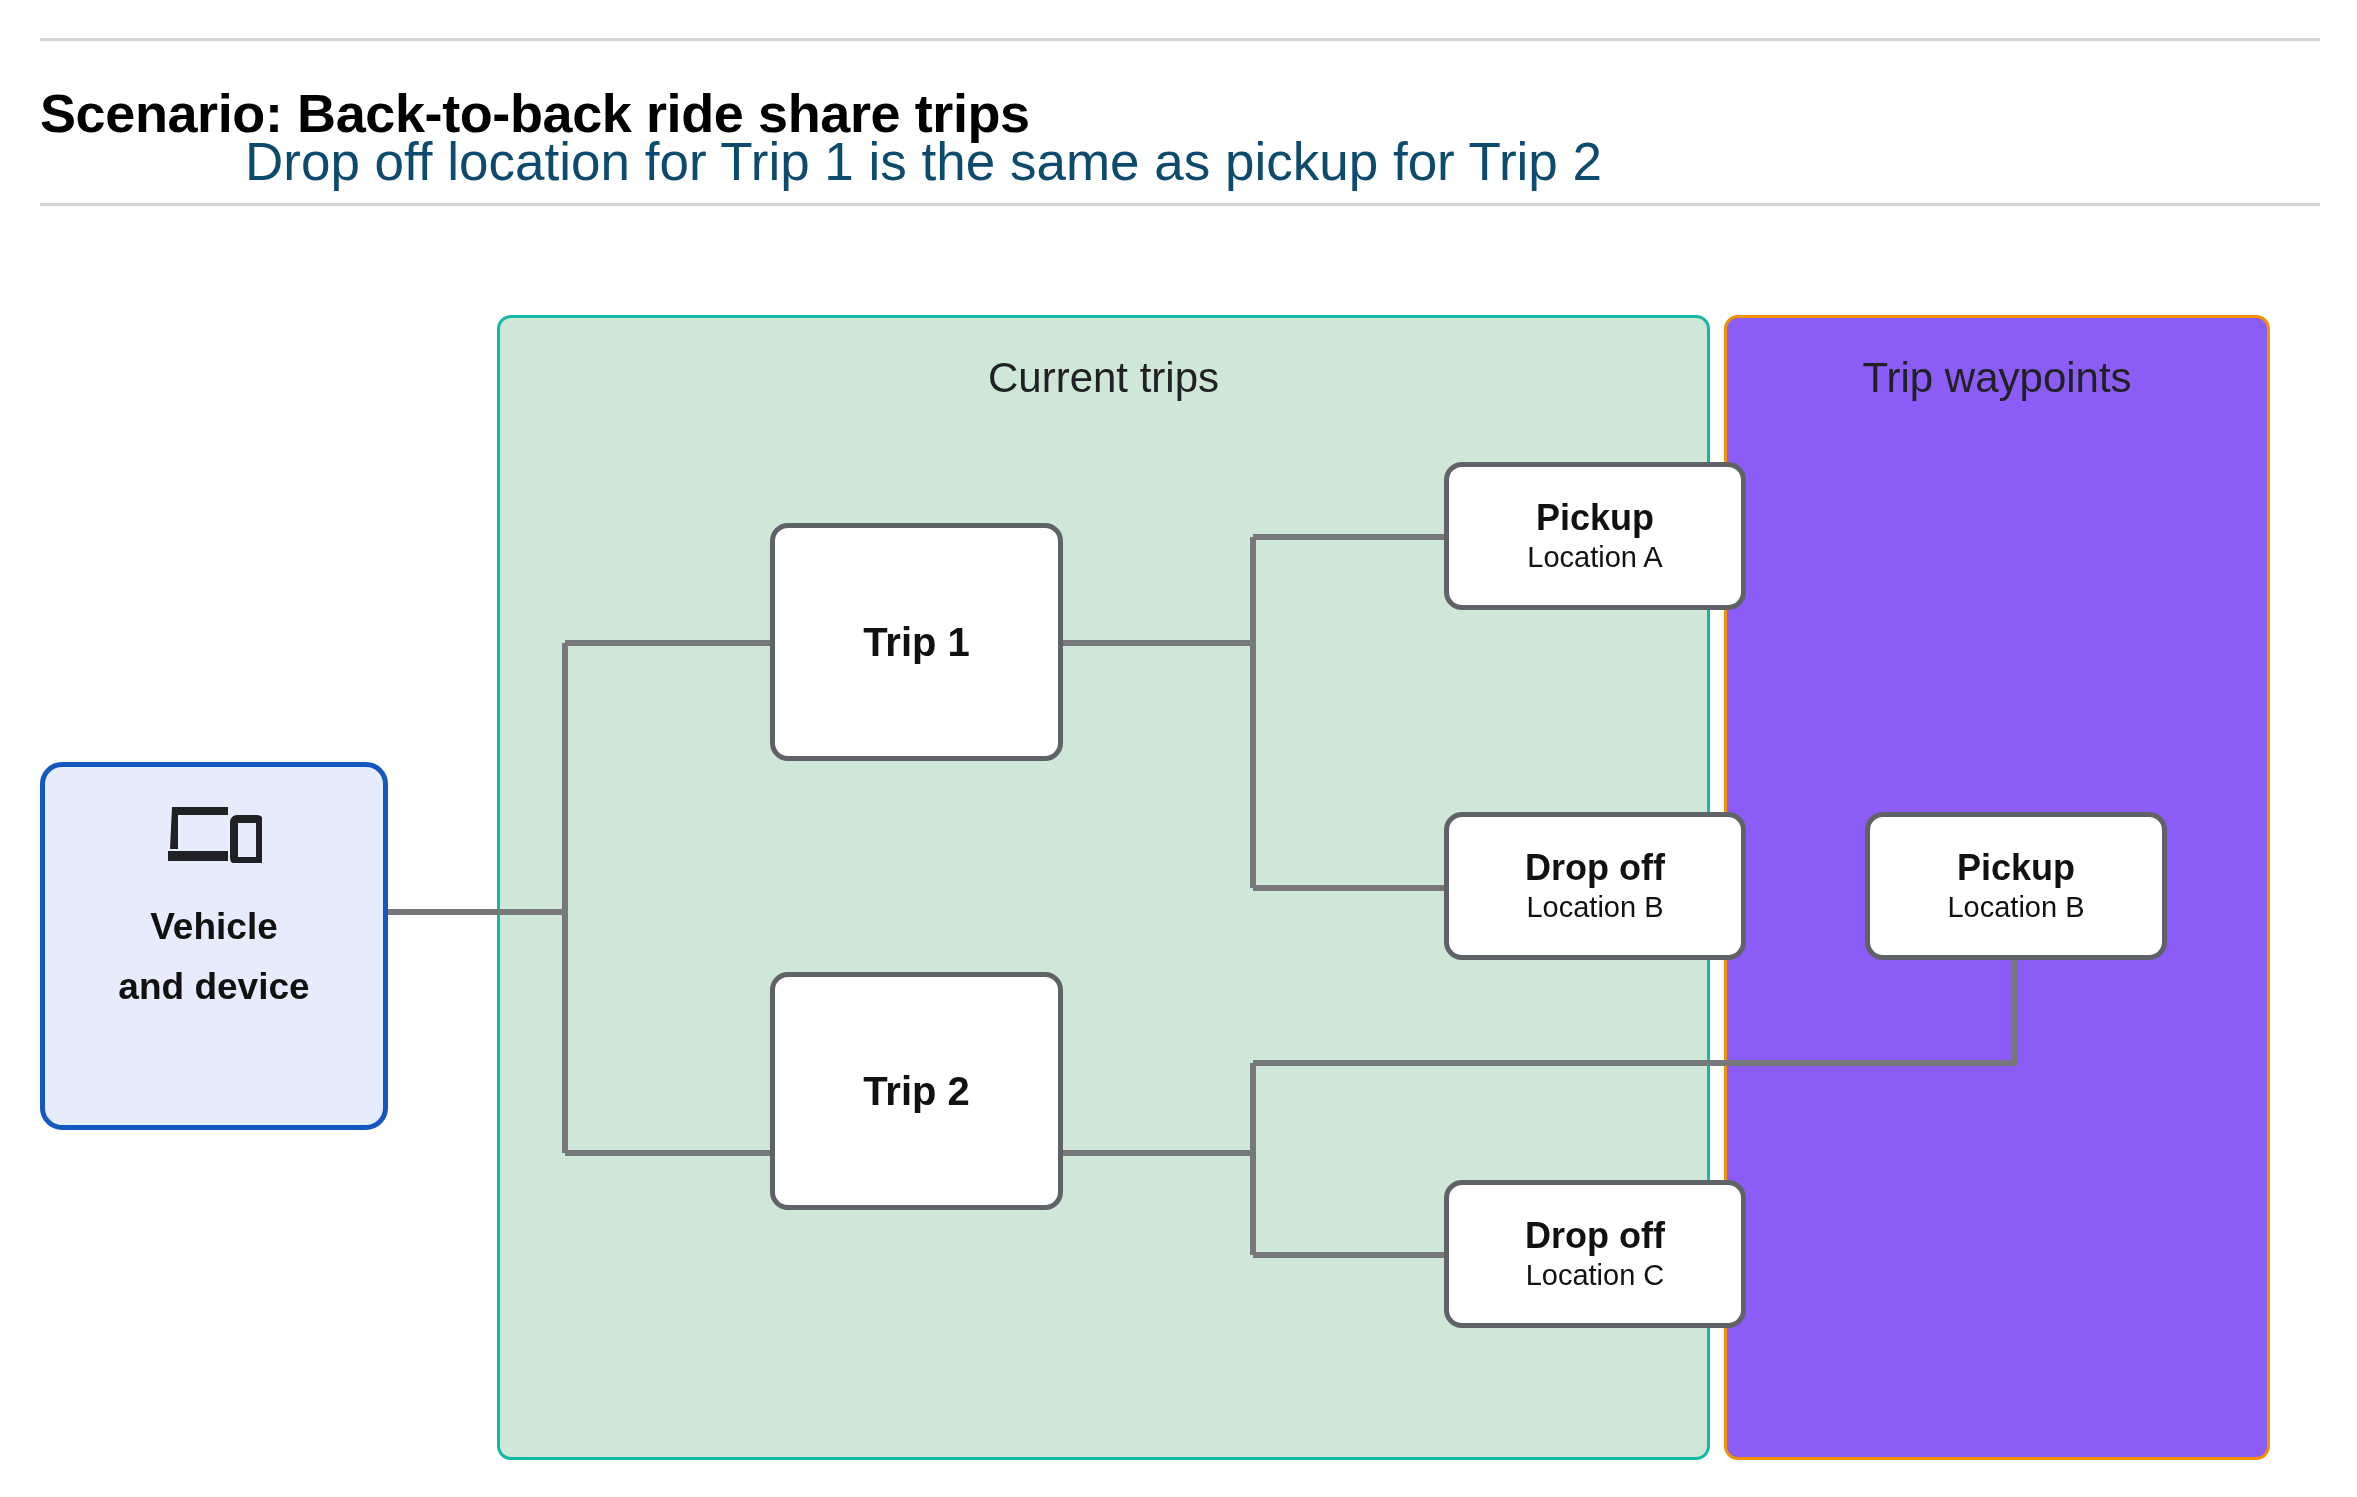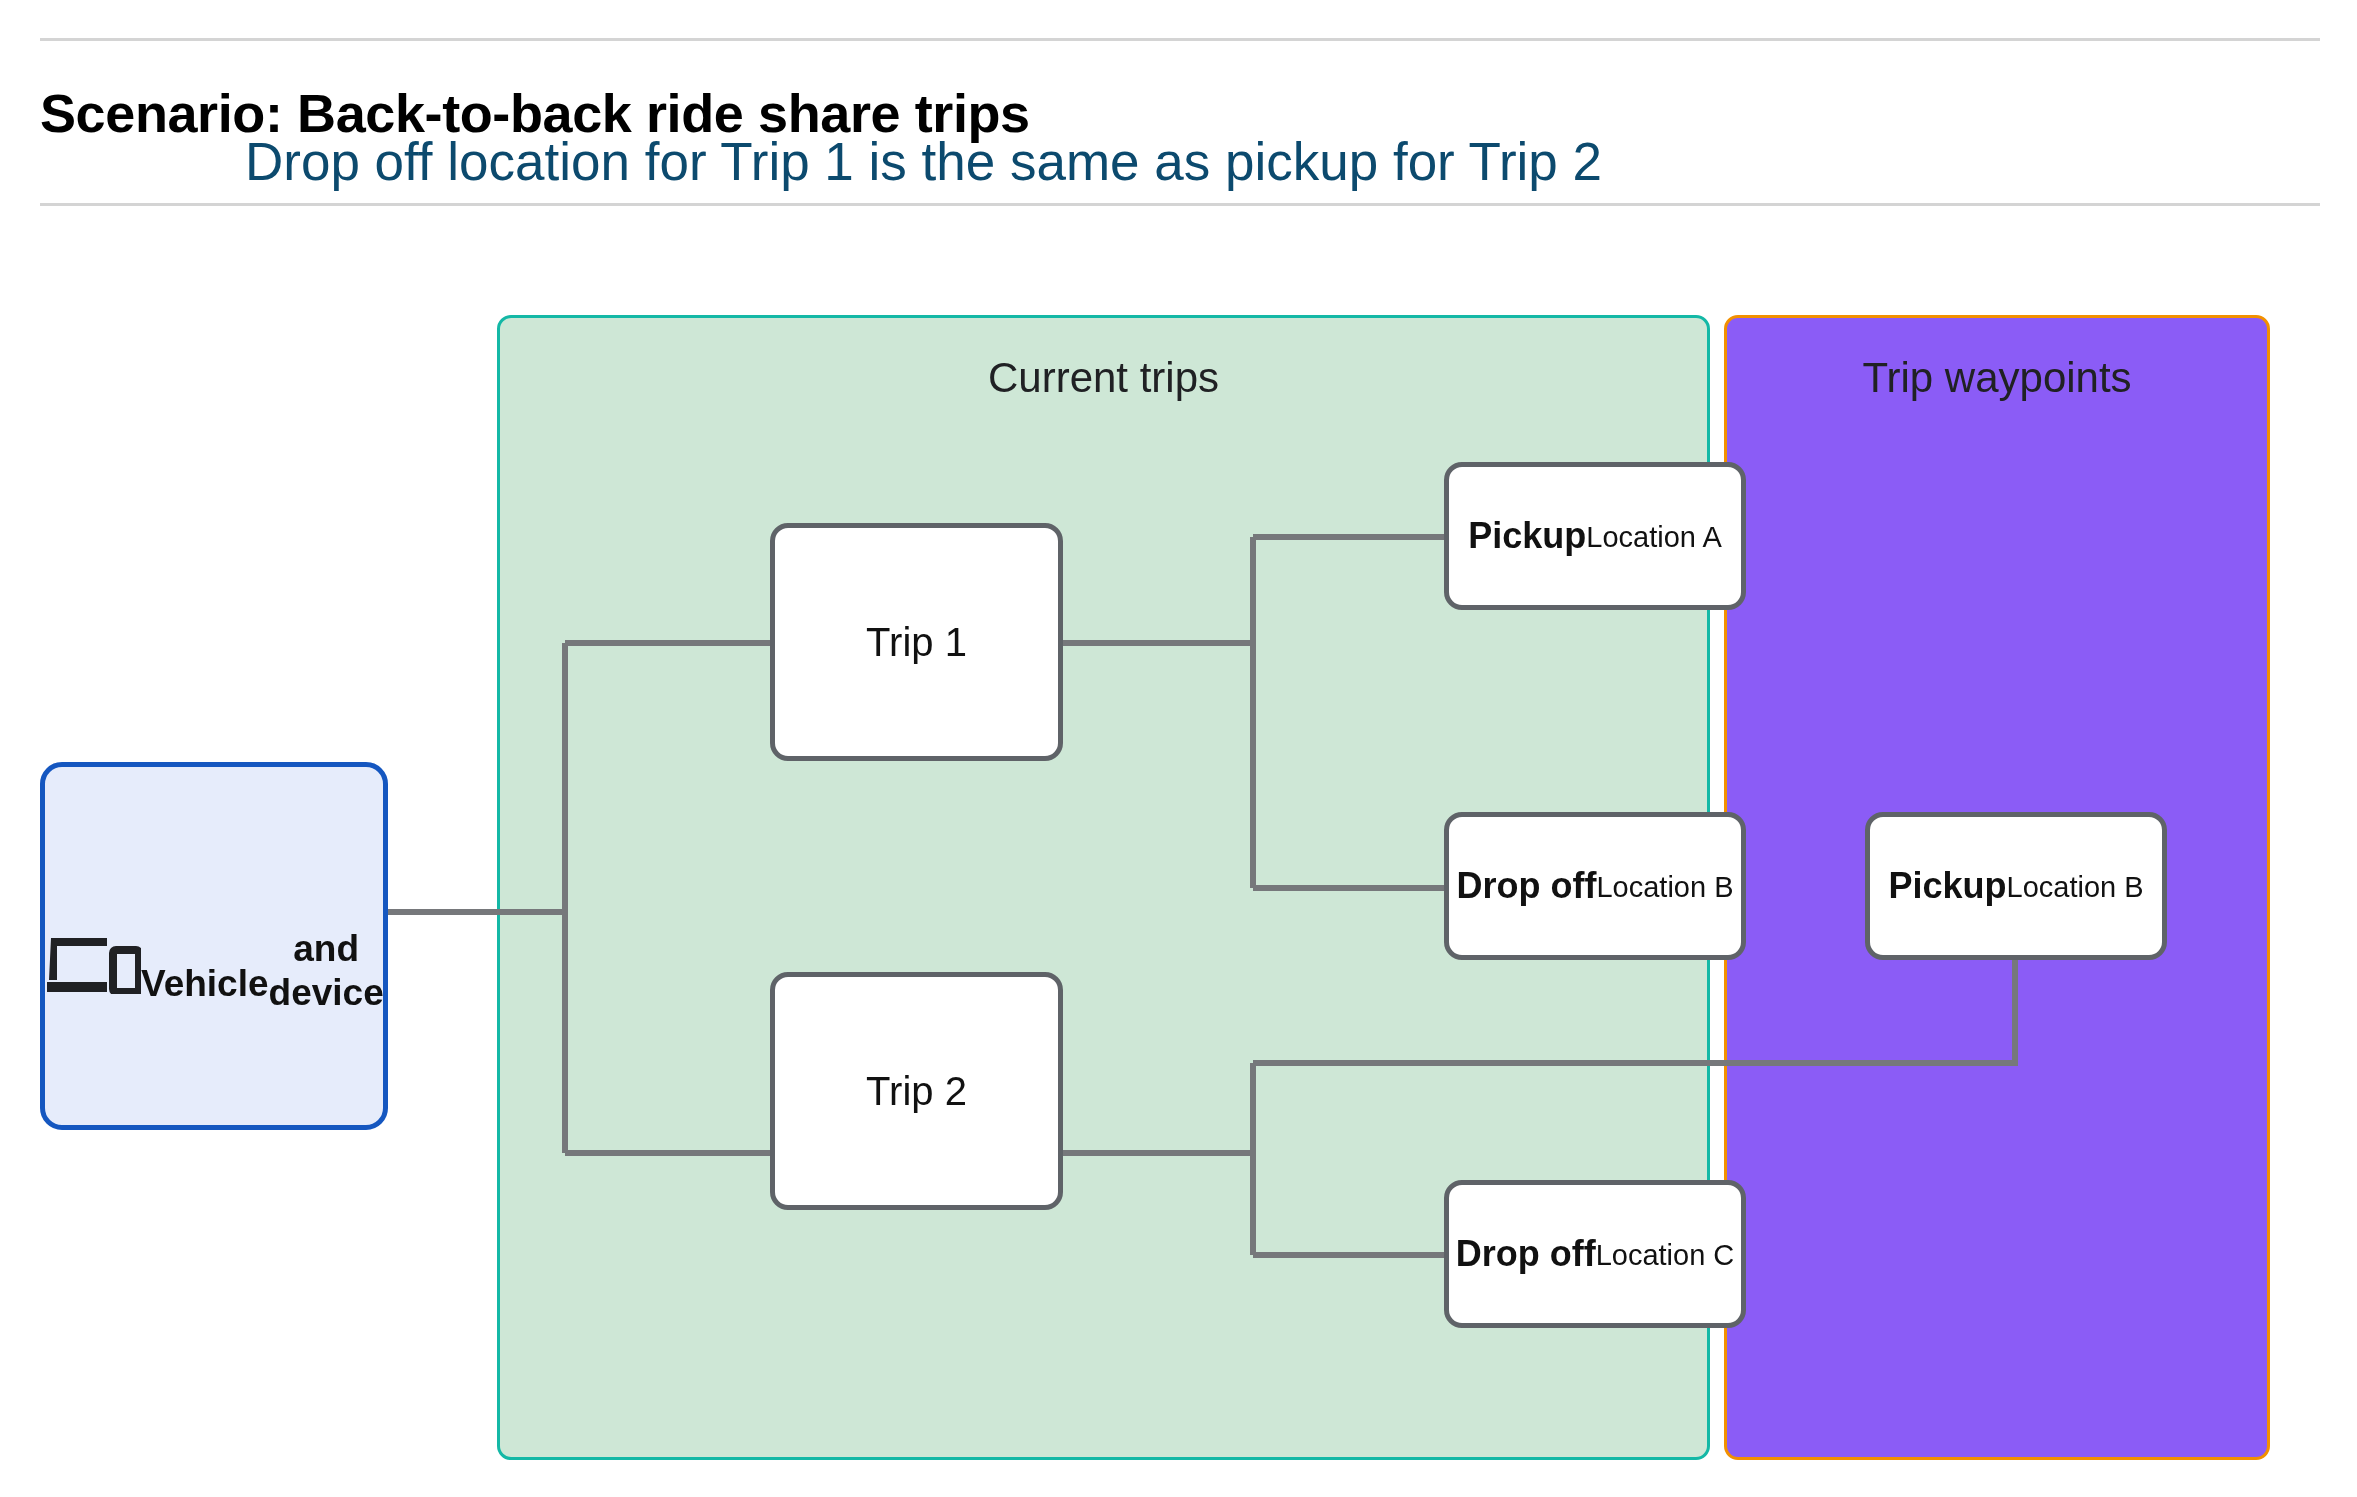--- a/index.html
+++ b/index.html
@@ -99,42 +99,42 @@
   #group-trip-waypoints { width: 546px; }
 
   
   .node {
     position: absolute;
     box-sizing: border-box;
     background: #ffffff;
     border: 5px solid #5f6368;
     border-radius: 18px;
     display: flex;
-    flex-direction: row;
+    flex-direction: column;
     align-items: center;
     justify-content: center;
     text-align: center;
     z-index: 5;
   }
   .node .title {
     font-size: 36px;
     font-weight: bold;
     color: #111111;
     line-height: 1.15;
   }
   .node .sub {
     font-size: 29px;
     font-weight: normal;
     color: #111111;
     line-height: 1.2;
     margin-top: 2px;
   }
   .node .plain {
     font-size: 40px;
-    font-weight: normal;
+    font-weight: bold;
     color: #111111;
   }
 
   #node-vehicle {
     left: 40px;
     top: 762px;
     width: 348px;
     height: 368px;
     background: #e6ecfb;
     border: 5px solid #1557c0;

